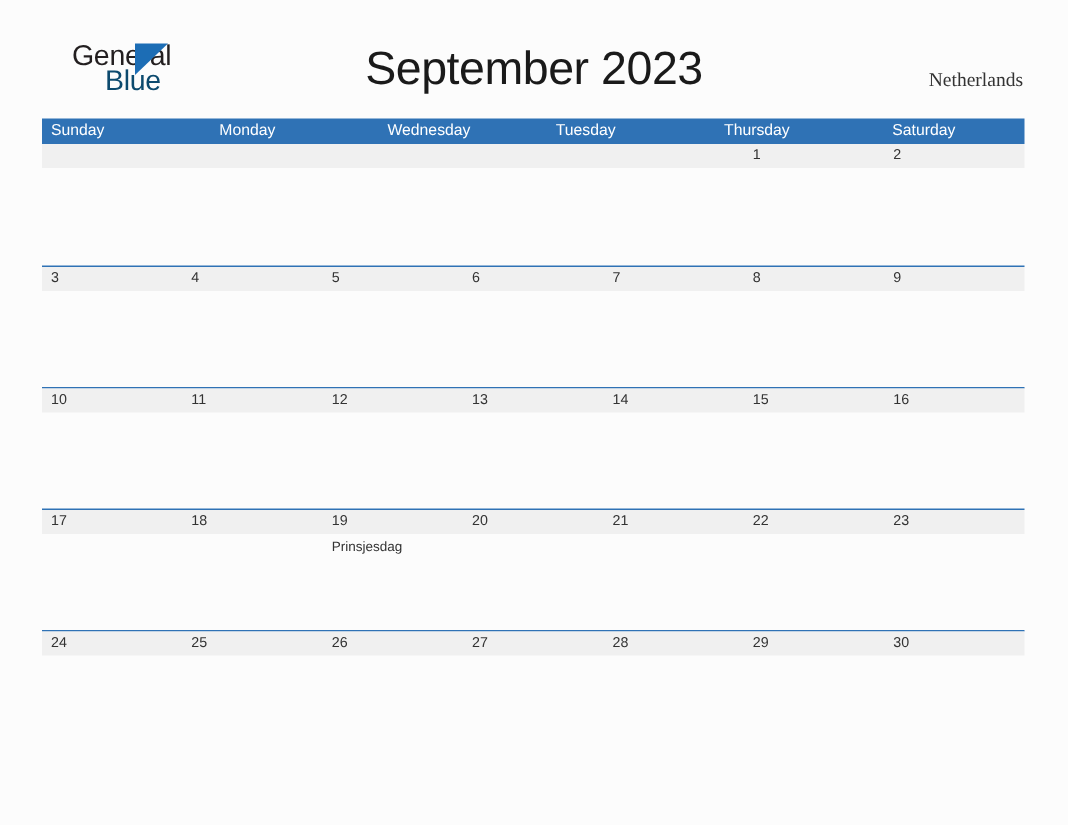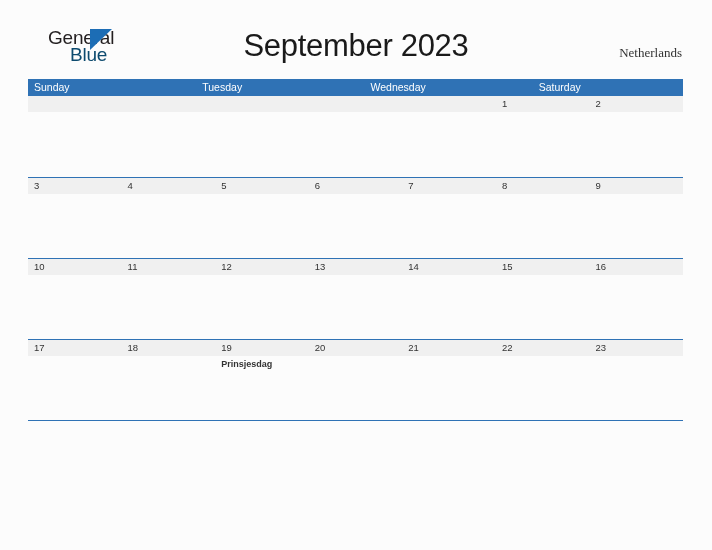--- a/index.html
+++ b/index.html
@@ -130,21 +130,20 @@
     color: #333333;
     padding-left: 6px;
     box-sizing: border-box;
     white-space: nowrap;
   }
 
   .event-strip {
     display: flex;
     height: 60px;
     background: transparent;
-    font-weight: bold;
   }
   .event-cell {
     flex: 1 1 0;
     padding-left: 6px;
     padding-top: 3px;
     box-sizing: border-box;
     overflow: hidden;
   }
   .event-text {
     font-size: 9px;
@@ -167,22 +166,24 @@
   <div class="cal-title">September 2023</div>
 
   <div class="cal-region">Netherlands</div>
 
 </div>
 
 <div class="calendar">
 
   <div class="weekday-header">
     <div class="weekday-cell">Sunday</div>
+    <div class="weekday-cell">Monday</div>
+    <div class="weekday-cell">Wednesday</div>
     <div class="weekday-cell">Tuesday</div>
-    <div class="weekday-cell">Wednesday</div>
+    <div class="weekday-cell">Thursday</div>
     <div class="weekday-cell">Saturday</div>
   </div>
 
   <div class="week-row first">
     <div class="day-strip">
       <div class="day-number"></div>
       <div class="day-number"></div>
       <div class="day-number"></div>
       <div class="day-number"></div>
       <div class="day-number"></div>
@@ -313,20 +314,29 @@
       <div class="event-cell">
           <div class="event-text"></div>
         </div>
       <div class="event-cell">
           <div class="event-text"></div>
         </div>
     </div>
   </div>
 
   <div class="week-row">
+    <div class="day-strip">
+      <div class="day-number">24</div>
+      <div class="day-number">25</div>
+      <div class="day-number">26</div>
+      <div class="day-number">27</div>
+      <div class="day-number">28</div>
+      <div class="day-number">29</div>
+      <div class="day-number">30</div>
+    </div>
     <div class="event-strip">
       <div class="event-cell">
           <div class="event-text"></div>
         </div>
       <div class="event-cell">
           <div class="event-text"></div>
         </div>
       <div class="event-cell">
           <div class="event-text"></div>
         </div>

